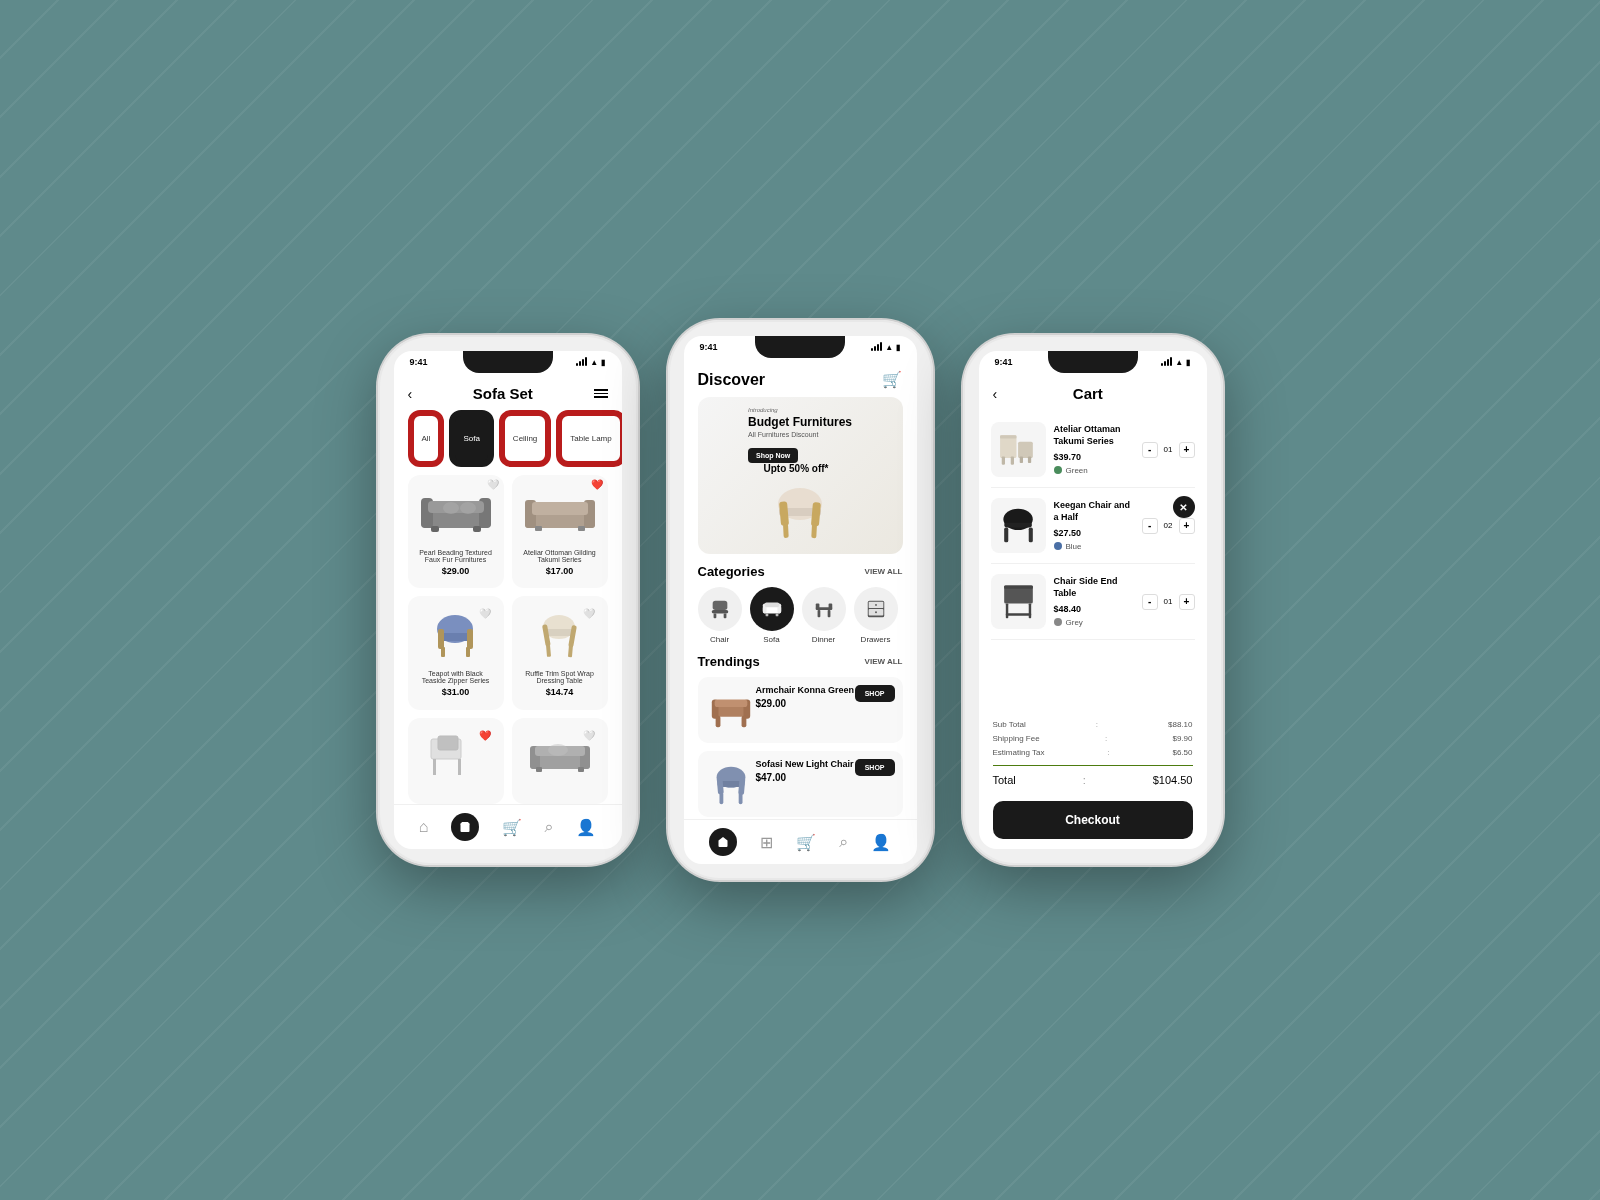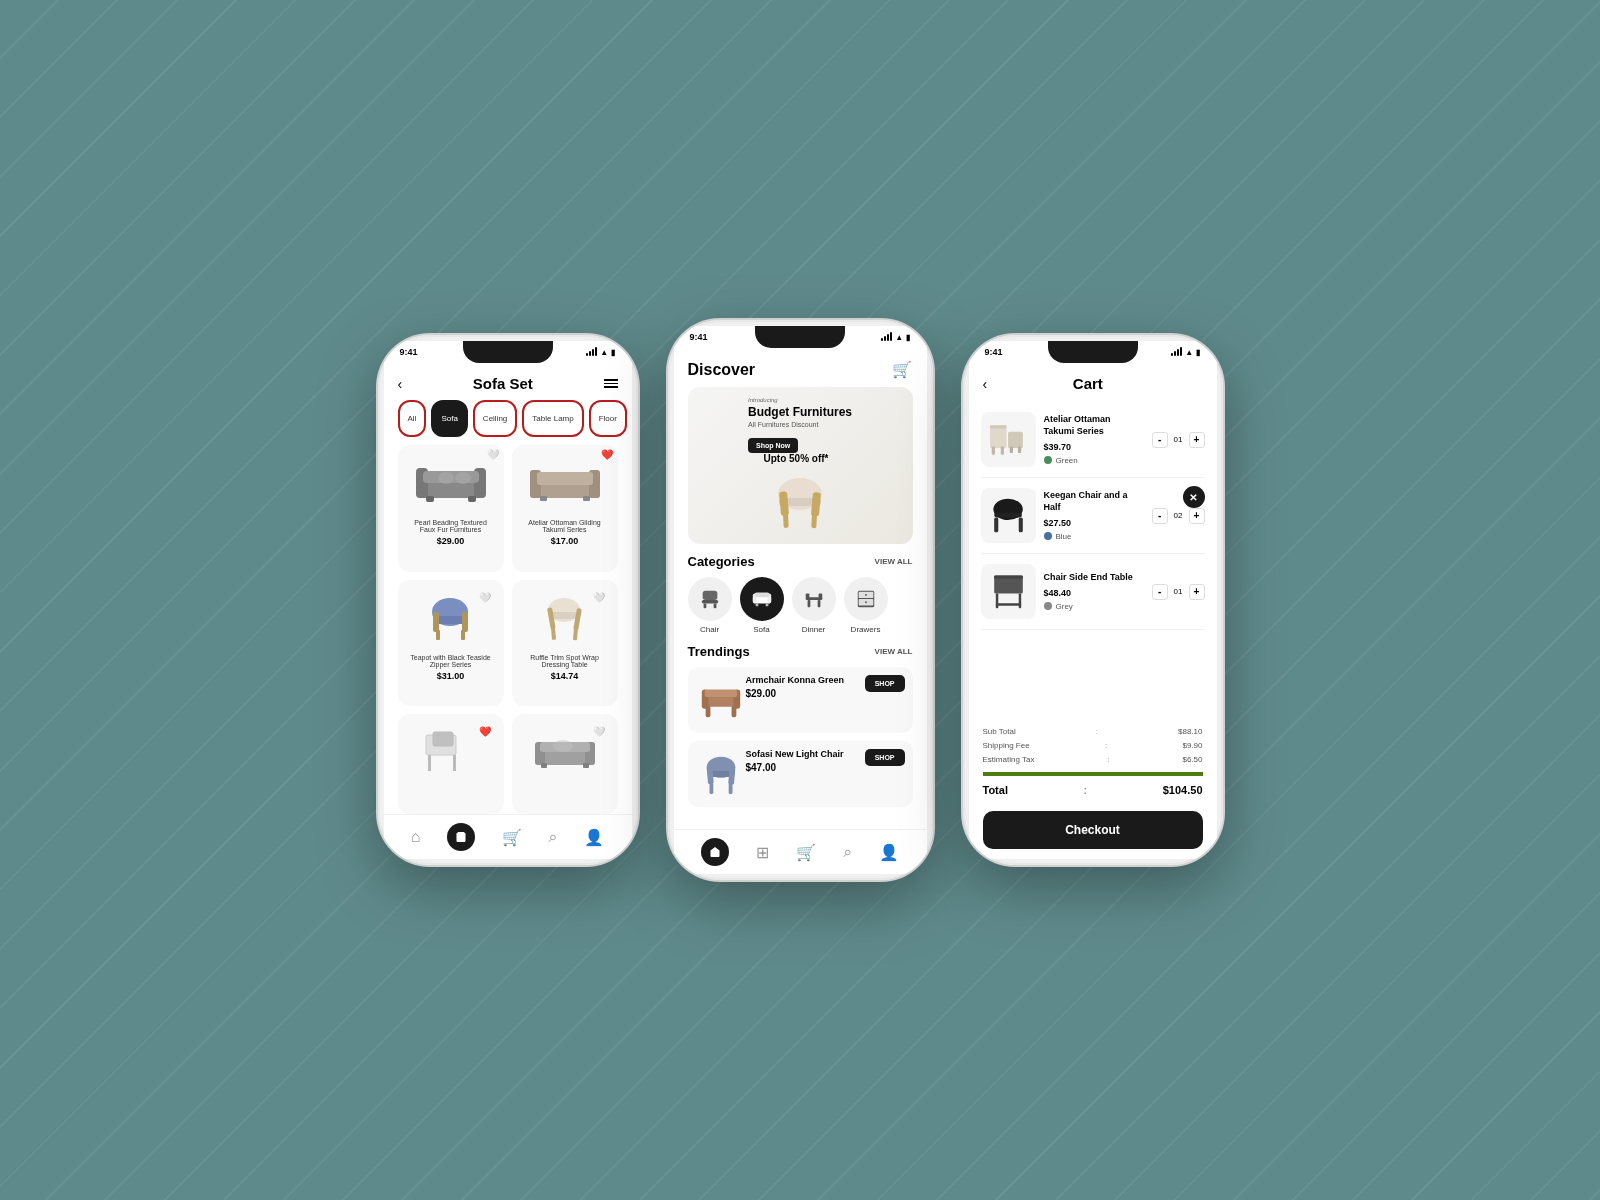--- a/index.html
+++ b/index.html
@@ -49,21 +49,21 @@
         0 0 0 2px #d0d0d0,
         0 20px 60px rgba(0,0,0,0.35),
         inset 0 0 0 2px #e8e8e8;
       overflow: hidden;
       display: flex;
       flex-direction: column;
     }
     .phone-inner {
       background: #ffffff;
       border-radius: 18px;
-      margin: 6px;
+      margin: 16px;
       flex: 1;
       overflow: hidden;
       display: flex;
       flex-direction: column;
       position: relative;
     }
     
     .notch {
       position: absolute;
       top: 0;
@@ -119,25 +119,25 @@
     .p1-menu { display: flex; flex-direction: column; gap: 2px; }
     .p1-menu span { display: block; width: 14px; height: 1.5px; background: #000; }
 
     .p1-filters {
       display: flex;
       gap: 5px;
       padding: 0 14px 8px;
       flex-shrink: 0;
     }
     .p1-filter-btn {
-      padding: 12px 8px;
+      padding: 18px 8px;
       border-radius: 12px;
       font-size: 8px;
       font-weight: 500;
-      border: 2px solid #b91c1c;
+      border: 6px solid #b91c1c;
       background: #fff;
       color: #333;
       white-space: nowrap;
     }
     .p1-filter-btn.active {
       background: #1a1a1a;
       color: #fff;
       border-color: #1a1a1a;
     }
 
@@ -424,25 +424,25 @@
     .p3-summary-row {
       display: flex;
       justify-content: space-between;
       align-items: flex-start;
       margin-bottom: 5px;
       font-size: 8px;
       color: #555;
     }
     .p3-summary-row.total {
       font-size: 11px;
-      font-weight: 700;
+      font-weight: 400;
       color: #000;
       margin-top: 8px;
       padding-top: 8px;
-      border-top: 4px solid #4d7c0f;
+      border-top: 1px solid #4d7c0f;
     }
     .p3-summary-dot { color: #999; }
     .p3-checkout-btn {
       margin: 0 14px 10px;
       background: #1a1a1a;
       color: #fff;
       border-radius: 10px;
       padding: 12px;
       text-align: center;
       font-size: 12px;

